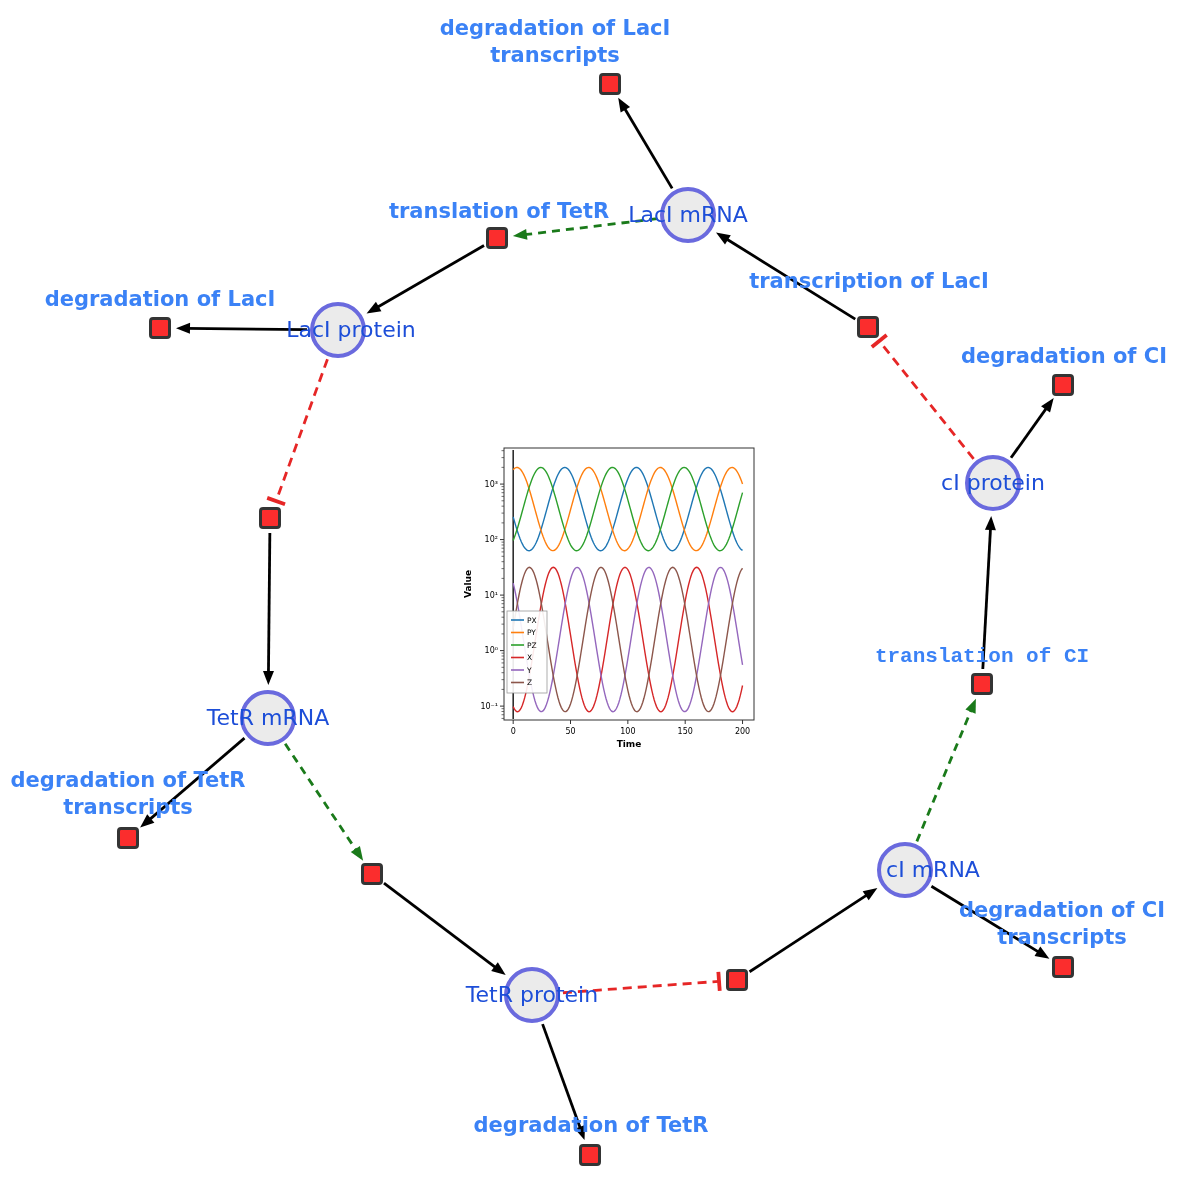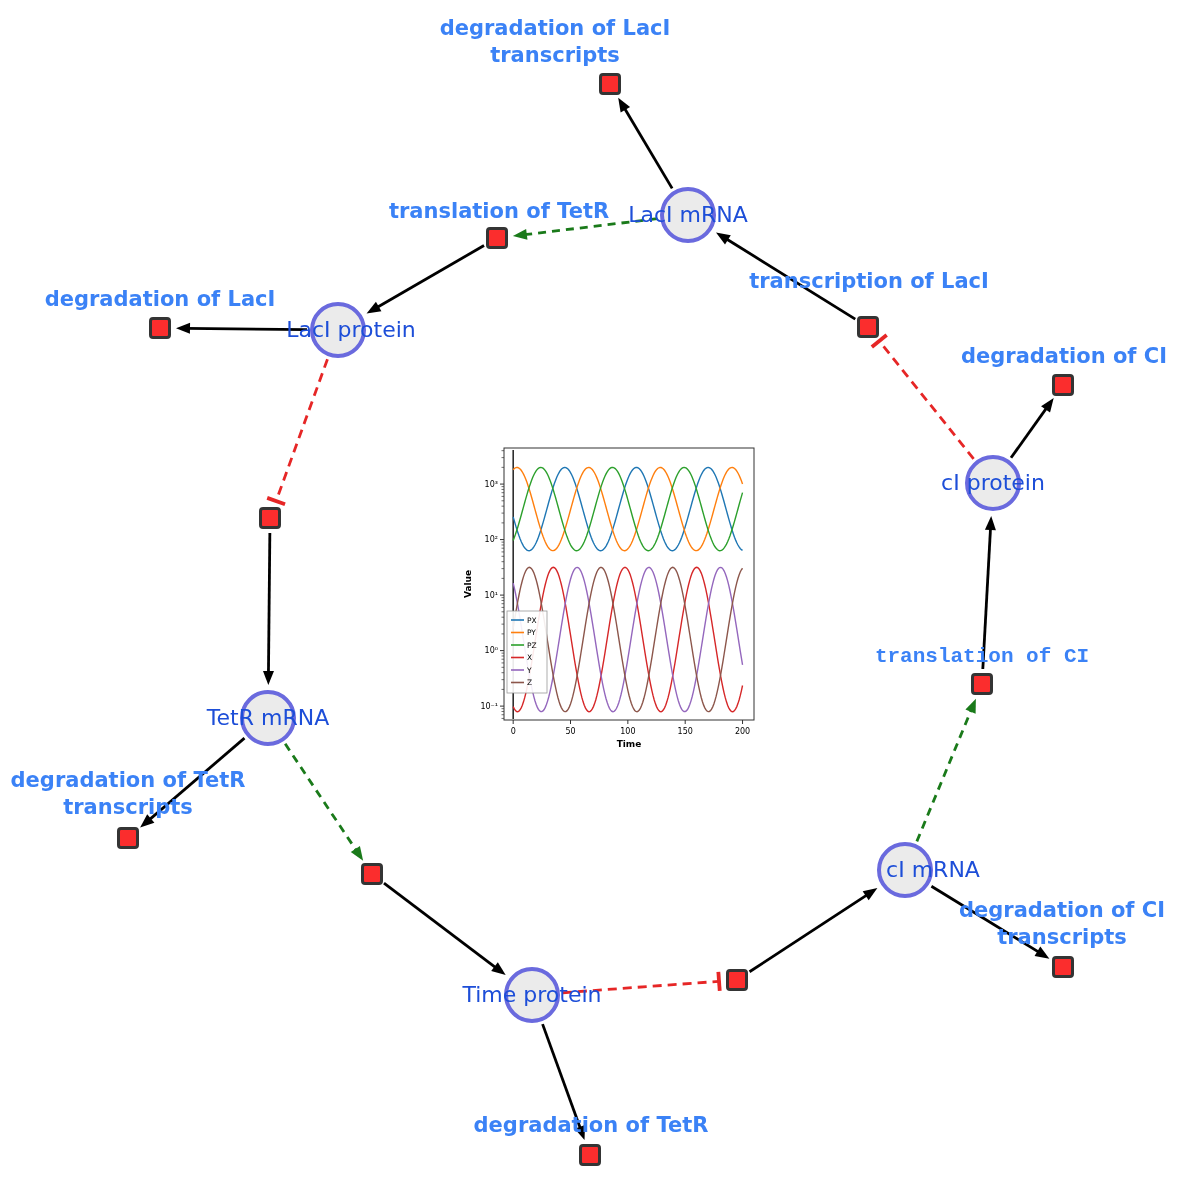--- a/index.html
+++ b/index.html
@@ -61,21 +61,21 @@
       <line x1="886.6691034074079" y1="335.1064528595135" x2="871.8418733700132" y2="346.9872461587079" stroke="#e62626" stroke-width="3.8"></line>
     </svg>
   <div id="nodes-layer">
       <div class="species-node" style="left: 688px; top: 215px;"></div>
       <div class="species-label" style="left: 688px; top: 215px;">LacI mRNA</div>
       <div class="species-node" style="left: 338px; top: 330px;"></div>
       <div class="species-label" style="left: 351px; top: 330px;">LacI protein</div>
       <div class="species-node" style="left: 268px; top: 718px;"></div>
       <div class="species-label" style="left: 268px; top: 718px;">TetR mRNA</div>
       <div class="species-node" style="left: 532px; top: 995px;"></div>
-      <div class="species-label" style="left: 532px; top: 995px;">Time protein</div>
+      <div class="species-label" style="left: 532px; top: 995px;">TetR protein</div>
       <div class="species-node" style="left: 905px; top: 870px;"></div>
       <div class="species-label" style="left: 905px; top: 870px; margin-left: 28px;">cI mRNA</div>
       <div class="species-node" style="left: 993px; top: 483px;"></div>
       <div class="species-label" style="left: 993px; top: 483px;">cI protein</div>
       <div class="reaction-node" style="left: 610px; top: 84px;"></div>
       <div class="reaction-label" style="left: 555px; top: 42px;">degradation of LacI
 transcripts</div>
       <div class="reaction-node" style="left: 497px; top: 238px;"></div>
       <div class="reaction-label" style="left: 499px; top: 212px;">translation of TetR</div>
       <div class="reaction-node" style="left: 868px; top: 327px;"></div>

